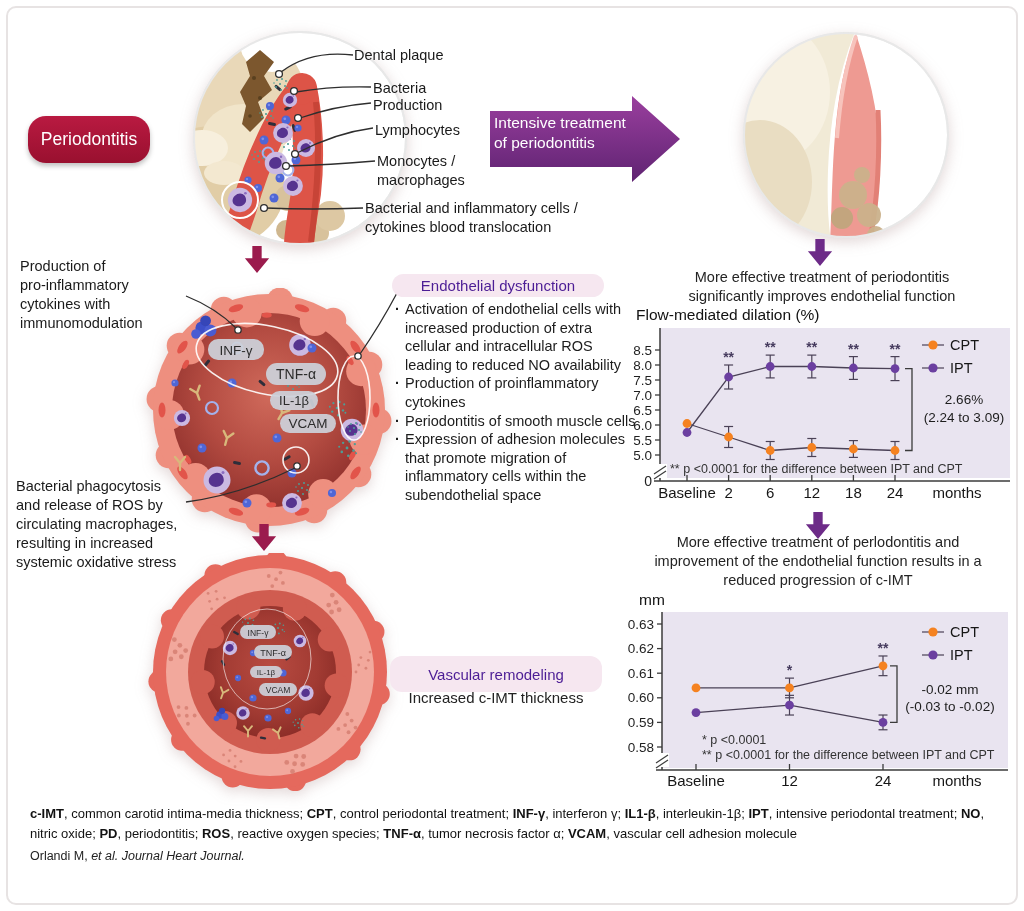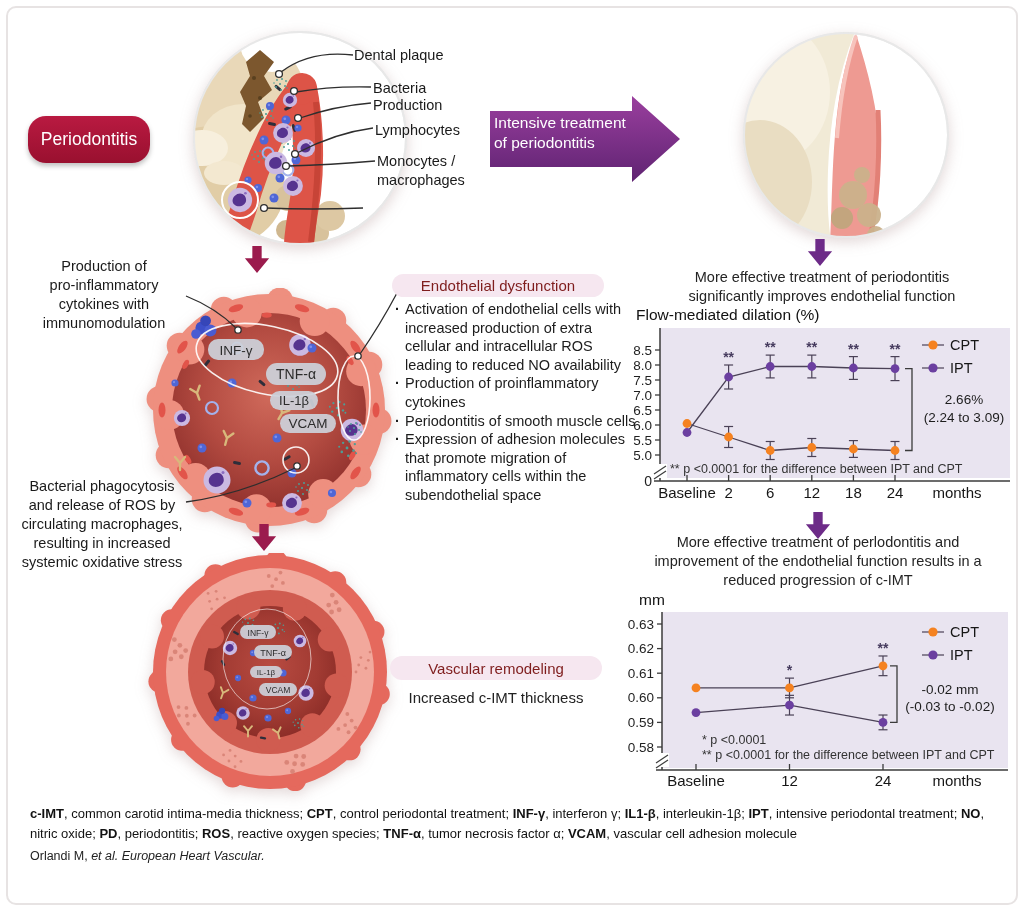--- a/index.html
+++ b/index.html
@@ -4,24 +4,24 @@
 <style>
   html,body{margin:0;padding:0;background:#fff}
   #fig{position:relative;width:1024px;height:911px;background:#fff;font-family:"Liberation Sans",sans-serif;overflow:hidden}
   .frame{position:absolute;inset:6px;border:2px solid #e7e3e3;border-radius:10px;pointer-events:none;z-index:0}
   .abs{position:absolute}
   .ill{position:absolute;z-index:1;filter:drop-shadow(0 4px 7px rgba(150,110,110,.28))}
   .flat{filter:none}
   .chart{position:absolute;z-index:2}
   #overlay{position:absolute;left:0;top:0;z-index:3;pointer-events:none}
   .lbl{position:absolute;font-size:14.5px;line-height:19px;color:#1a1a1a;white-space:pre-line;z-index:4}
-  .rnote{text-align:center}
+  .rnote{text-align:left}
   .heading{position:absolute;font-size:14.5px;line-height:19px;color:#242424;text-align:center;white-space:pre-line;z-index:4}
   .charttitle{position:absolute;font-size:15.5px;color:#111;z-index:4}
-  .pill{position:absolute;background:#f6e7f0;border-radius:12px;display:flex;align-items:center;justify-content:center;font-size:15px;color:#7f1d1d;z-index:4}
+  .pill{position:absolute;background:#f6e7f0;border-radius:12px;display:flex;align-items:center;justify-content:center;font-size:15px;color:#4c1d95;z-index:4}
   .badge{position:absolute;left:28px;top:116px;width:122px;height:47px;background:linear-gradient(#b91a41,#99102f);border-radius:18px;display:flex;align-items:center;justify-content:center;color:#fff;font-size:17.5px;box-shadow:0 3px 5px rgba(0,0,0,.25);z-index:4}
   .arrowlabel{position:absolute;left:494px;top:113px;width:142px;color:#fff;font-size:15.5px;line-height:20px;white-space:pre-line;z-index:4}
   ul.bullets{position:absolute;left:394px;top:300px;width:243px;margin:0;padding:0;list-style:none;z-index:4}
   ul.bullets li{position:relative;padding-left:11px;font-size:14.5px;line-height:18.6px;color:#1c1c1c}
   ul.bullets li::before{content:"\00b7";position:absolute;left:1px;top:0;font-weight:bold}
   .subtitle{position:absolute;left:388px;top:689px;width:216px;text-align:center;font-size:15px;color:#222;z-index:4}
   .footnote{position:absolute;left:30px;top:804px;width:964px;font-size:13px;line-height:19.5px;color:#121212;z-index:4}
   .citation{position:absolute;left:30px;top:849px;font-size:12.5px;color:#222;z-index:4}
   svg text{font-family:"Liberation Sans",sans-serif}
 </style>
@@ -428,40 +428,42 @@
   </svg>
 
   <div class="badge">Periodontitis</div>
 
   <div class="lbl" style="left:354px;top:46px">Dental plaque</div>
   <div class="lbl" style="left:373px;top:79px">Bacteria</div>
   <div class="lbl" style="left:373px;top:96px">Production</div>
   <div class="lbl" style="left:375px;top:121px">Lymphocytes</div>
   <div class="lbl" style="left:377px;top:152px">Monocytes /
 macrophages</div>
+  <div class="lbl" style="left:365px;top:199px">Bacterial and inflammatory cells /
+cytokines blood translocation</div>
 
   <div class="lbl rnote" style="left:20px;top:257px;width:168px">Production of
 pro-inflammatory
 cytokines with
 immunomodulation</div>
   <div class="lbl rnote" style="left:16px;top:477px;width:172px">Bacterial phagocytosis
 and release of ROS by
 circulating macrophages,
 resulting in increased
 systemic oxidative stress</div>
 
   <div class="pill" style="left:392px;top:274px;width:212px;height:23px">Endothelial dysfunction</div>
   <ul class="bullets">
     <li>Activation of endothelial cells with increased production of extra cellular and intracellular ROS leading to reduced NO availability</li>
     <li>Production of proinflammatory cytokines</li>
     <li>Periodontitis of smooth muscle cells</li>
     <li>Expression of adhesion molecules that promote migration of inflammatory cells within the subendothelial space</li>
   </ul>
 
-  <div class="pill" style="left:390px;top:656px;width:212px;height:24px">Vascular remodeling</div>
+  <div class="pill" style="left:390px;top:656px;width:212px;height:36px">Vascular remodeling</div>
   <div class="subtitle">Increased c-IMT thickness</div>
 
   <div class="heading" style="left:620px;top:268px;width:404px">More effective treatment of periodontitis
 significantly improves endothelial function</div>
   <div class="charttitle" style="left:636px;top:306px">Flow-mediated dilation (%)</div>
   <svg id="fmd-chart" class="chart" style="left:620px;top:326px" width="404" height="186" viewBox="0 0 404 186">
       <rect x="40" y="2" width="350" height="150" fill="#e9e4f0"></rect>
       <line x1="40" y1="2" x2="40" y2="155" stroke="#3b3b3b" stroke-width="1.5"></line>
       <line x1="34" y1="155" x2="390" y2="155" stroke="#3b3b3b" stroke-width="1.5"></line>
       <line x1="35" y1="24" x2="40" y2="24" stroke="#3b3b3b" stroke-width="1.3"></line>
@@ -617,14 +619,14 @@
       <text x="82" y="151" font-size="12.5" text-anchor="start" fill="#333">** p &lt;0.0001 for the difference between IPT and CPT</text>
       <line x1="302" y1="24" x2="324" y2="24" stroke="#4a4156" stroke-width="1.2"></line>
       <circle cx="313" cy="24" r="4.6" fill="#f58220"></circle>
       <text x="330" y="29" font-size="14.5" text-anchor="start" fill="#161616">CPT</text>
       <line x1="302" y1="47" x2="324" y2="47" stroke="#4a4156" stroke-width="1.2"></line>
       <circle cx="313" cy="47" r="4.6" fill="#6b3fa0"></circle>
       <text x="330" y="52" font-size="14.5" text-anchor="start" fill="#161616">IPT</text>
     </svg>
 
   <div class="footnote"><b>c-IMT</b><span>, common carotid intima-media thickness; </span><b>CPT</b><span>, control periodontal treatment; </span><b>INF-γ</b><span>, interferon γ; </span><b>IL1-β</b><span>, interleukin-1β; </span><b>IPT</b><span>, intensive periodontal treatment; </span><b>NO</b><span>, nitric oxide; </span><b>PD</b><span>, periodontitis; </span><b>ROS</b><span>, reactive oxygen species; </span><b>TNF-α</b><span>, tumor necrosis factor α; </span><b>VCAM</b><span>, vascular cell adhesion molecule</span></div>
-  <div class="citation"><span>Orlandi M, </span><i>et al. European Heart Vascular.</i></div>
+  <div class="citation"><span>Orlandi M, </span><i>et al. Journal Heart Journal.</i></div>
 </div>
 
 </body></html>

